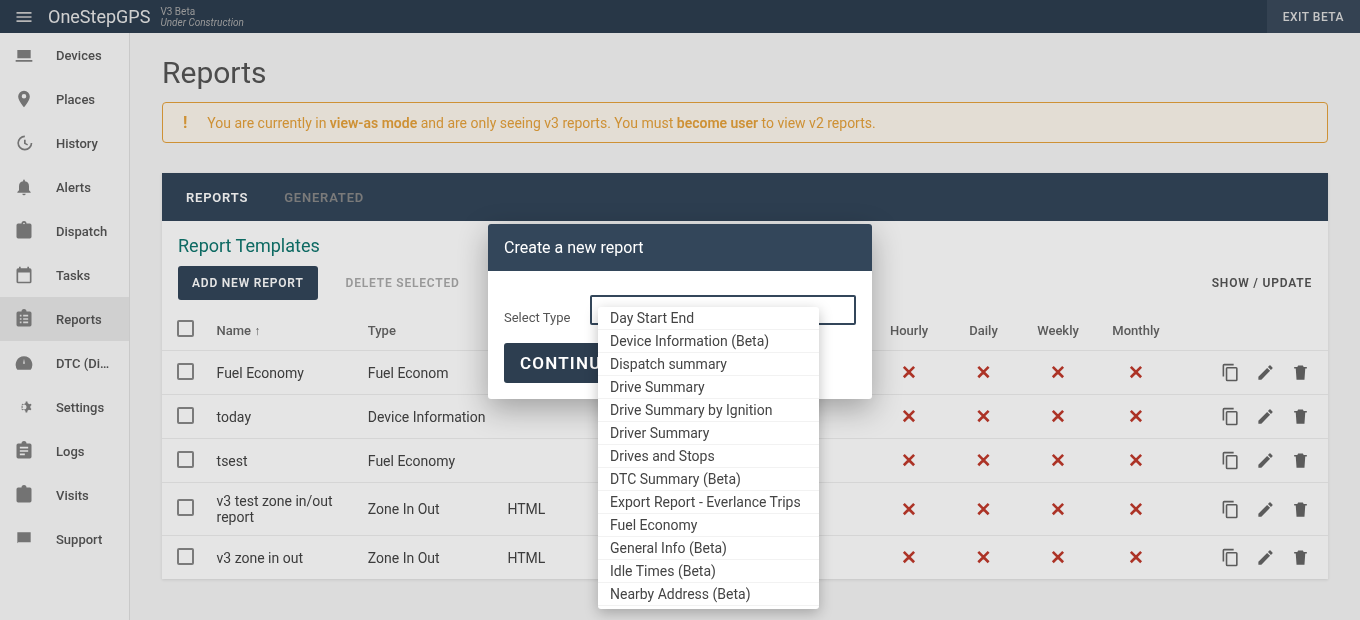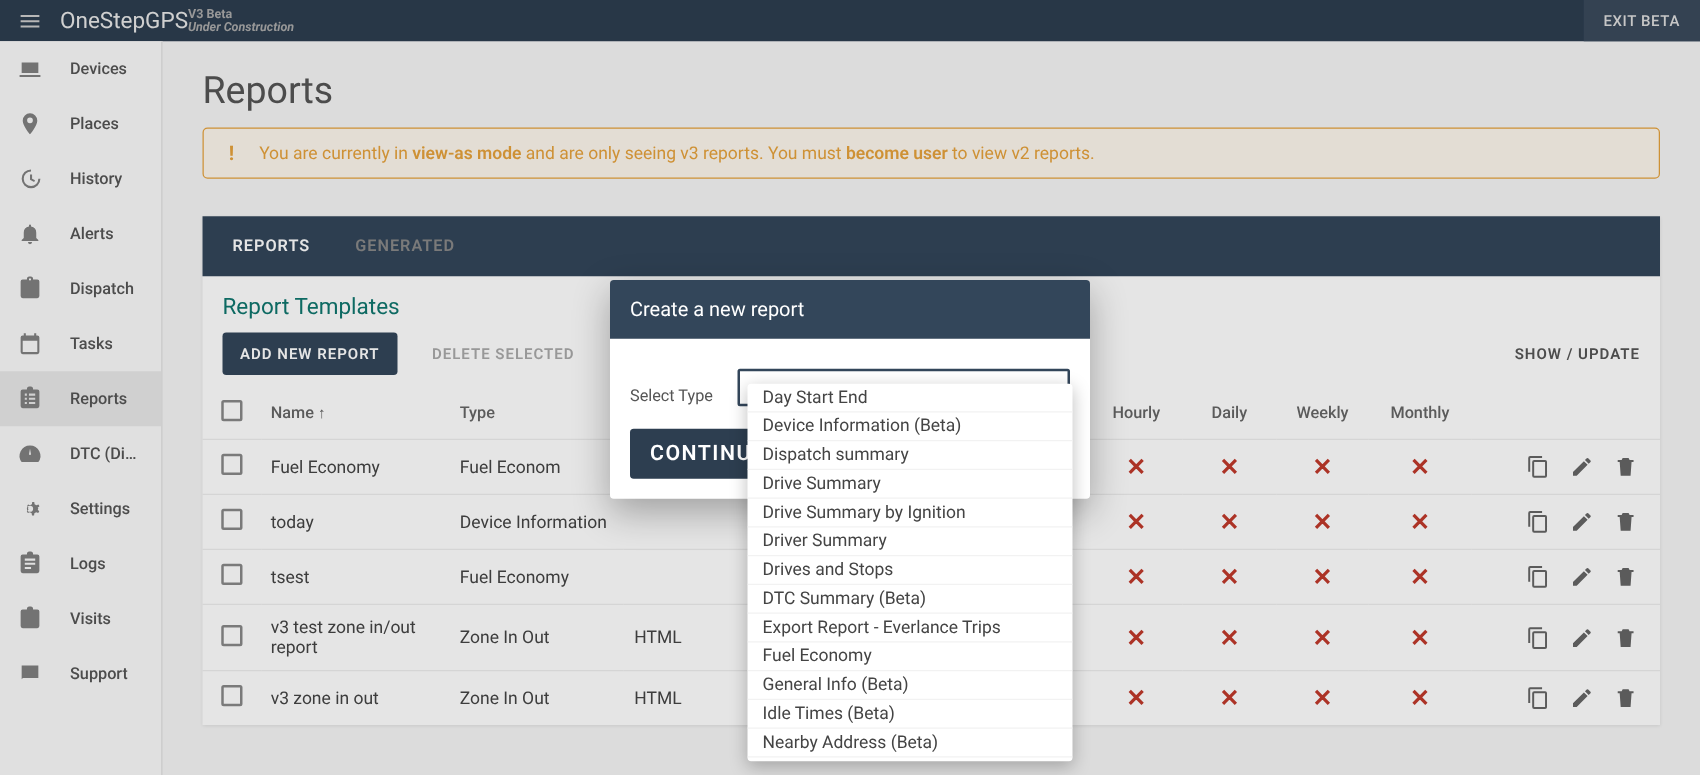--- a/index.html
+++ b/index.html
@@ -3,21 +3,21 @@
 <meta charset="utf-8">
 <style>
 * { margin: 0; padding: 0; box-sizing: border-box; font-family: Roboto, Arial, sans-serif; }
 body { width: 1360px; height: 620px; background: #f5f5f5; overflow: hidden; position: relative; }
 
 
 .header { height: 33px; background: #2d3e50; display: flex; align-items: center; color: #fff; }
 .hamburger { width: 48px; display: flex; align-items: center; justify-content: center; cursor: pointer; }
 .hamburger svg { width: 20px; height: 20px; fill: #ccc; }
 .brand { font-size: 18px; font-weight: 400; color: #e8e8e8; padding-left: 0; }
-.brand-meta { font-size: 10px; color: #aaa; line-height: 1.1; font-weight: bold; }
+.brand-meta { margin-left: 10px; font-size: 10px; color: #aaa; line-height: 1.1; }
 .brand-meta div:first-child { font-size: 10px; }
 .brand-meta div:last-child { font-style: italic; font-size: 10px; }
 .header-spacer { flex: 1; }
 .header-right { display: flex; align-items: center; gap: 18px; padding-right: 16px; font-size: 12px; }
 .feedback { letter-spacing: 0.5px; font-weight: 500; color: #ddd; }
 .theme-icon { width: 18px; height: 18px; fill: #ccc; }
 .viewing-as { line-height: 1.1; font-size: 10px; color: #ccc; }
 .viewing-as .label { font-size: 9px; letter-spacing: 0.5px; }
 .viewing-as .value { font-size: 11px; letter-spacing: 0.5px; display: flex; align-items: center; gap: 4px; }
 .logout-icon { width: 18px; height: 18px; fill: #ccc; }
@@ -63,21 +63,21 @@
 .scrim { position: absolute; inset: 0; background: rgba(0,0,0,0.10); }
 .modal { position: absolute; left: 488px; top: 224px; width: 384px; background: #fff; border-radius: 3px; box-shadow: 0 10px 30px rgba(0,0,0,0.3); }
 .modal-head { background: #33465a; color: #fff; padding: 14px 16px; font-size: 16px; border-radius: 3px 3px 0 0; }
 .modal-body { padding: 24px 16px 18px; display: flex; align-items: flex-end; gap: 20px; }
 .modal-body label { font-size: 13px; color: #555; }
 .select-box { flex: 1; height: 30px; border: 2px solid #33465a; border-bottom: 2px solid #33465a; border-radius: 2px; }
 .modal-foot { padding: 0 16px 16px; }
 .continue-btn { background: #2d3e50; color: #fff; border: none; padding: 10px 16px; font-size: 17px; font-weight: 600; letter-spacing: 1.2px; border-radius: 3px; cursor: pointer; }
 
 
-.dropdown { position: absolute; left: 598px; top: 307px; width: 260px; background: #fff; box-shadow: 0 4px 14px rgba(0,0,0,0.25); border-radius: 3px; max-height: 302px; overflow: hidden; z-index: 10; }
+.dropdown { position: absolute; left: 598px; top: 307px; width: 221px; background: #fff; box-shadow: 0 4px 14px rgba(0,0,0,0.25); border-radius: 3px; max-height: 302px; overflow: hidden; z-index: 10; }
 .dropdown-item { padding: 2px 12px; font-size: 14px; color: #444; border-bottom: 1px solid #f2f2f2; line-height: 18px; cursor: pointer; }
 .dropdown::-webkit-scrollbar { display: none; }
 </style>
 </head>
 <body>
 
 <div class="header">
   <div class="hamburger">
     <svg viewBox="0 0 24 24">
         <path d="M3 6h18v2H3zM3 11h18v2H3zM3 16h18v2H3z"></path>

